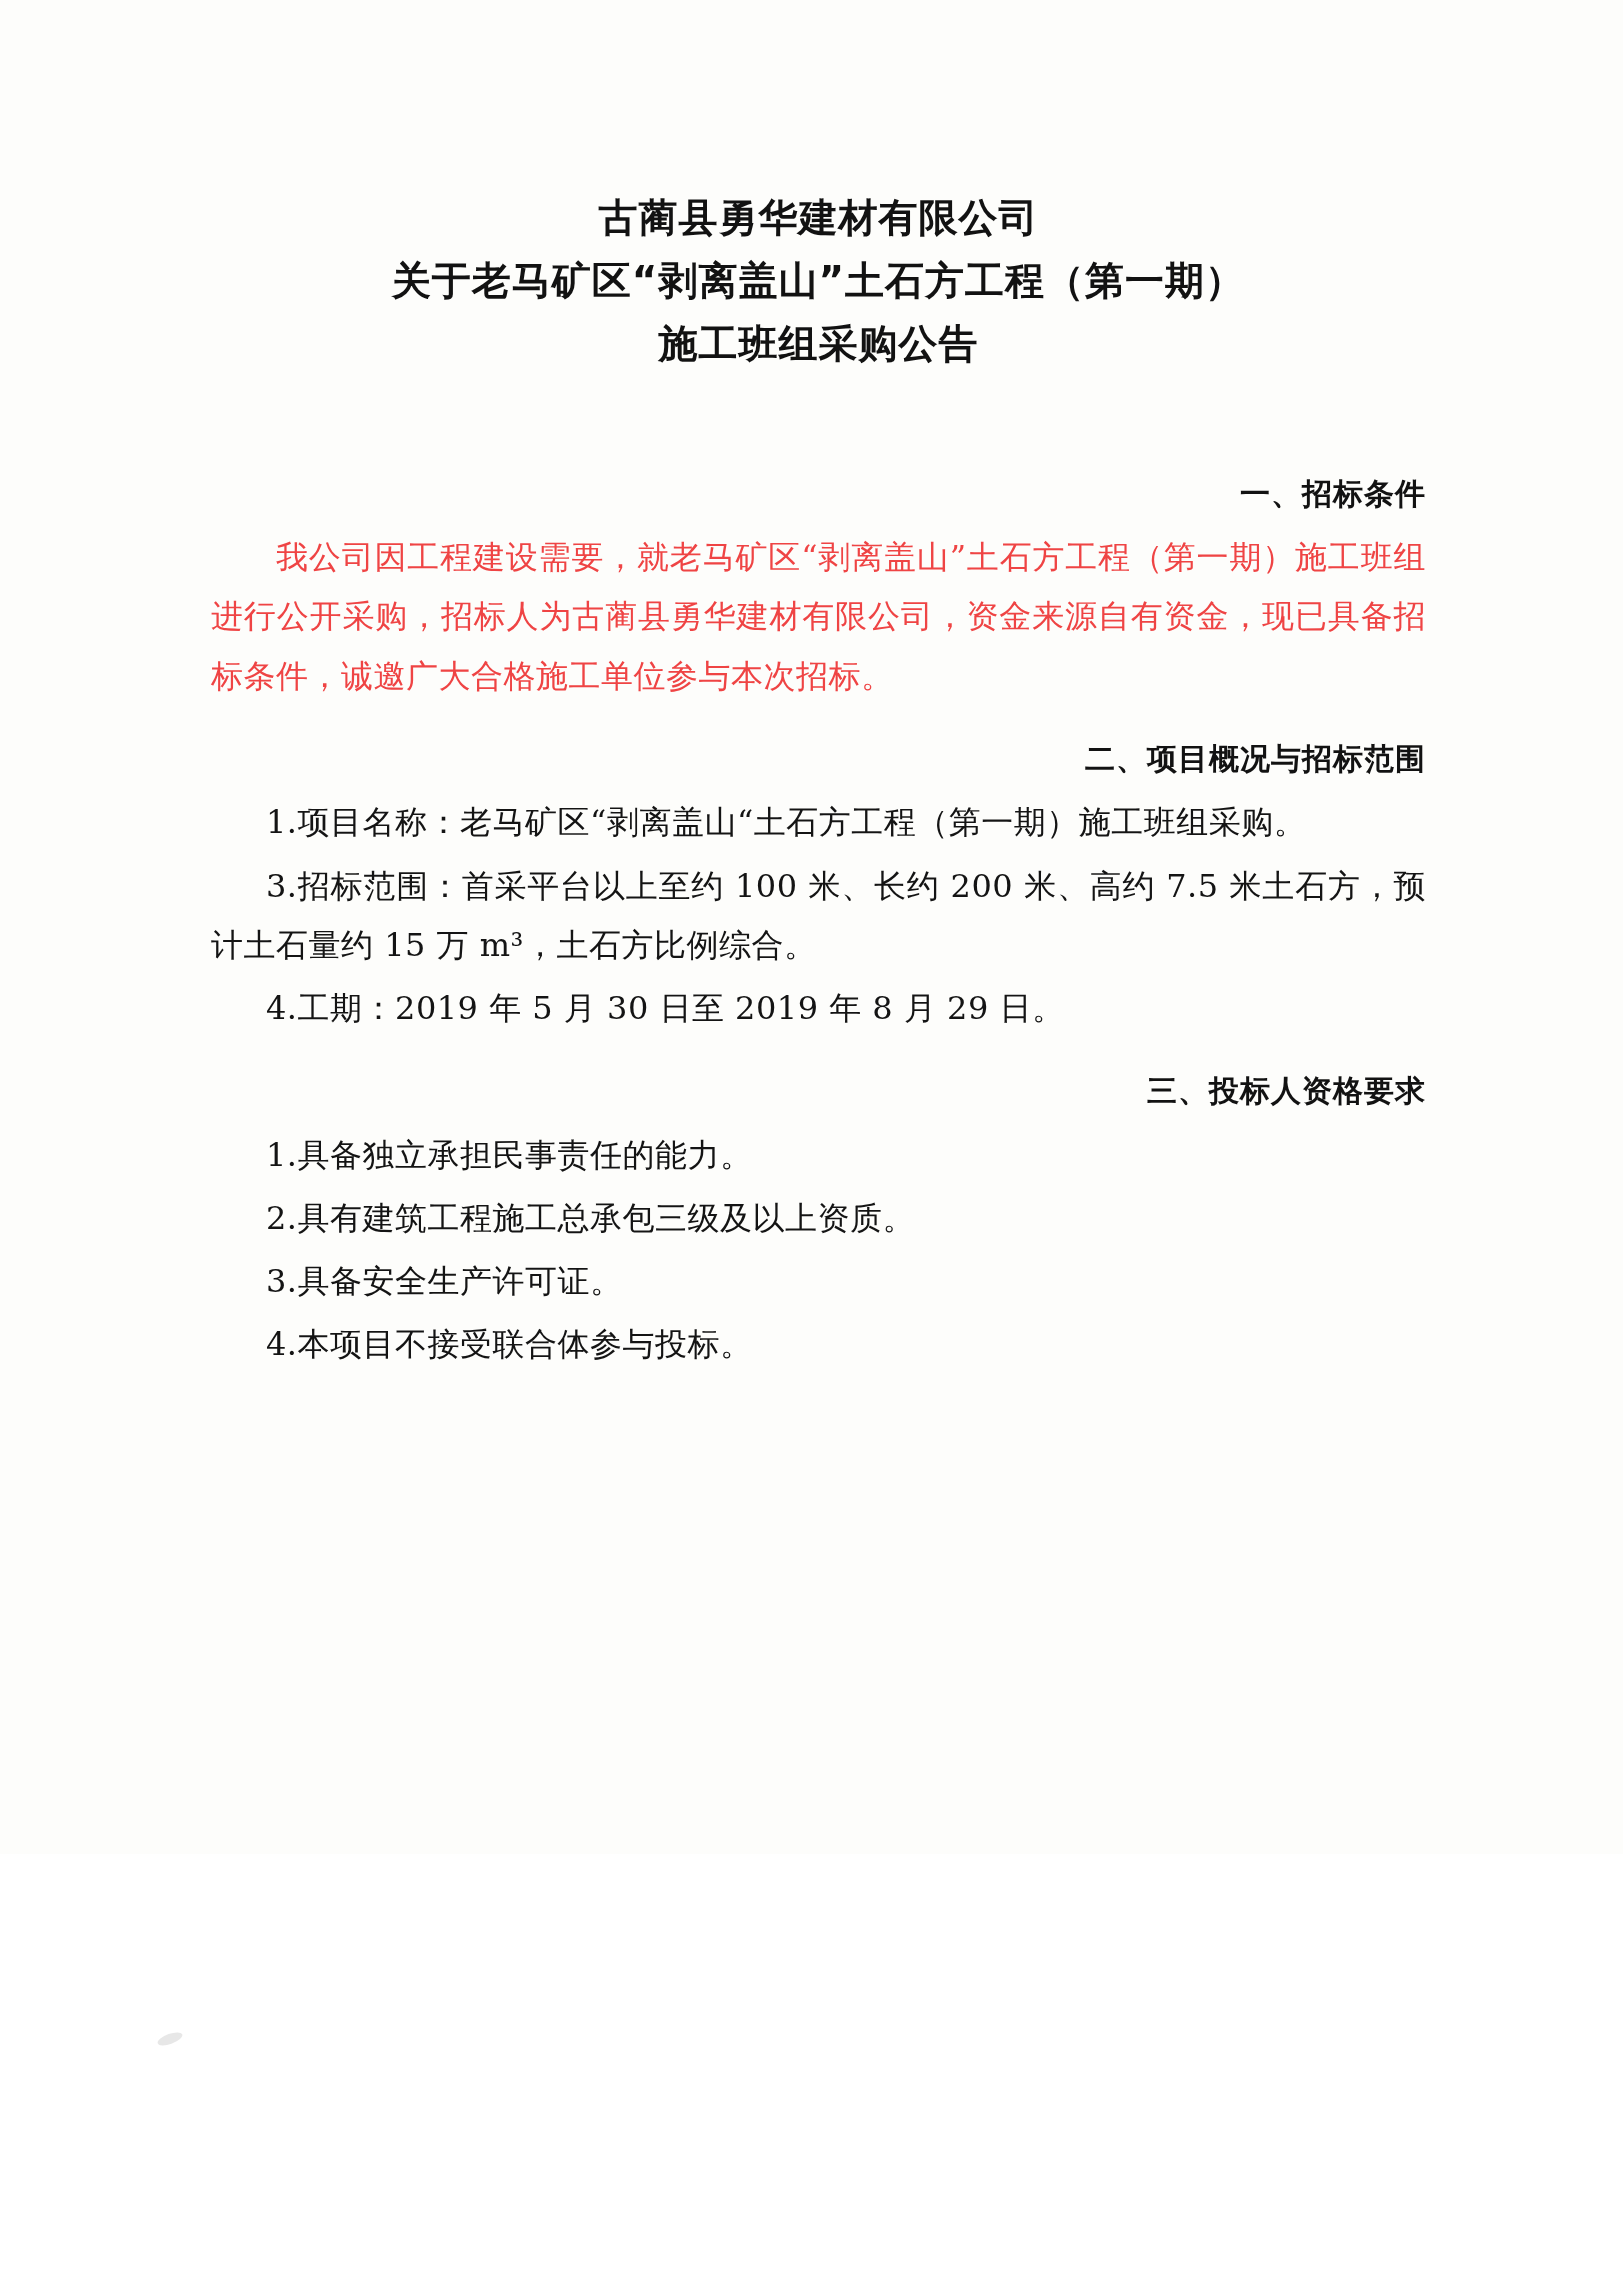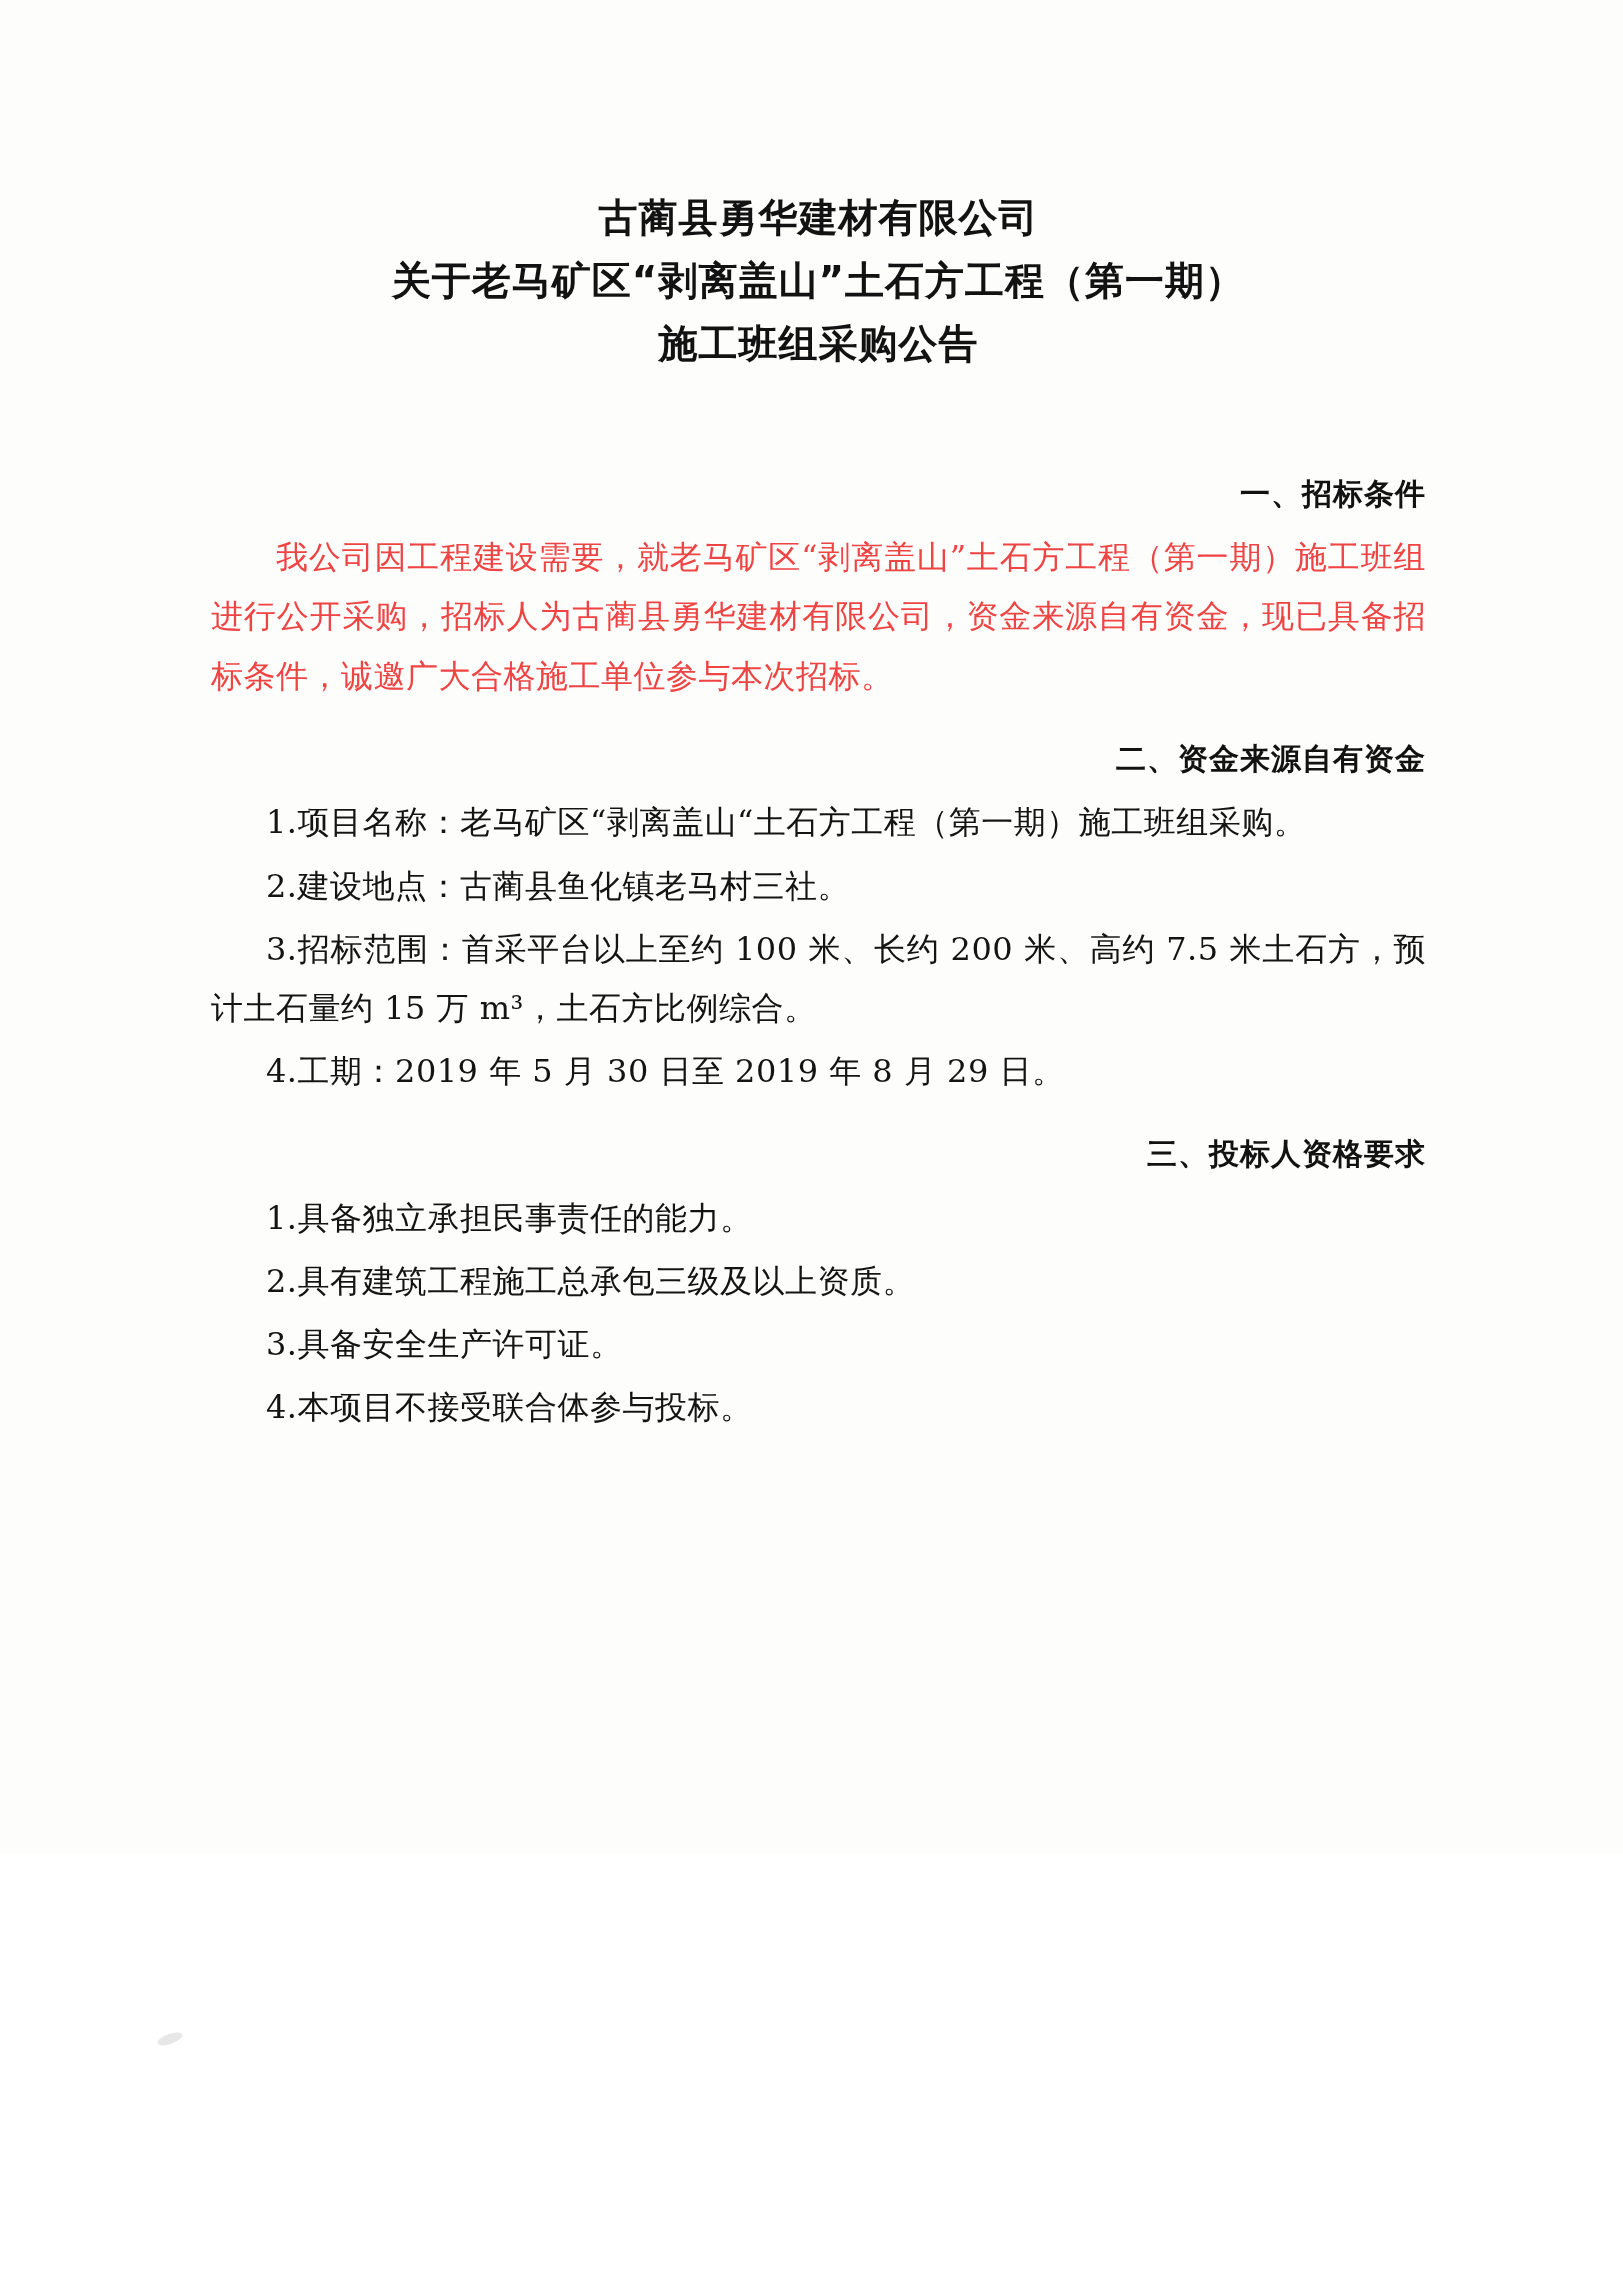--- a/index.html
+++ b/index.html
@@ -98,23 +98,22 @@
       <div class="title-line">关于老马矿区“剥离盖山”土石方工程（第一期）</div>
       <div class="title-line">施工班组采购公告</div>
     </div>
 
     <div class="section">
       <div class="section-head">一、招标条件</div>
       <p class="para para-body">我公司因工程建设需要，就老马矿区“剥离盖山”土石方工程（第一期）施工班组进行公开采购，招标人为古蔺县勇华建材有限公司，资金来源自有资金，现已具备招标条件，诚邀广大合格施工单位参与本次招标。</p>
     </div>
 
     <div class="section">
-      <div class="section-head">二、资金来源自有资金</div>
+      <div class="section-head">二、项目概况与招标范围</div>
       <p class="list-item">1.项目名称：老马矿区“剥离盖山“土石方工程（第一期）施工班组采购。</p>
-      <p class="list-item">2.建设地点：古蔺县鱼化镇老马村三社。</p>
       <p class="list-item">3.招标范围：首采平台以上至约 100 米、长约 200 米、高约 7.5 米土石方，预计土石量约 15 万 m³，土石方比例综合。</p>
       <p class="list-item">4.工期：2019 年 5 月 30 日至 2019 年 8 月 29 日。</p>
     </div>
 
     <div class="section">
       <div class="section-head">三、投标人资格要求</div>
       <p class="list-item">1.具备独立承担民事责任的能力。</p>
       <p class="list-item">2.具有建筑工程施工总承包三级及以上资质。</p>
       <p class="list-item">3.具备安全生产许可证。</p>
       <p class="list-item">4.本项目不接受联合体参与投标。</p>

